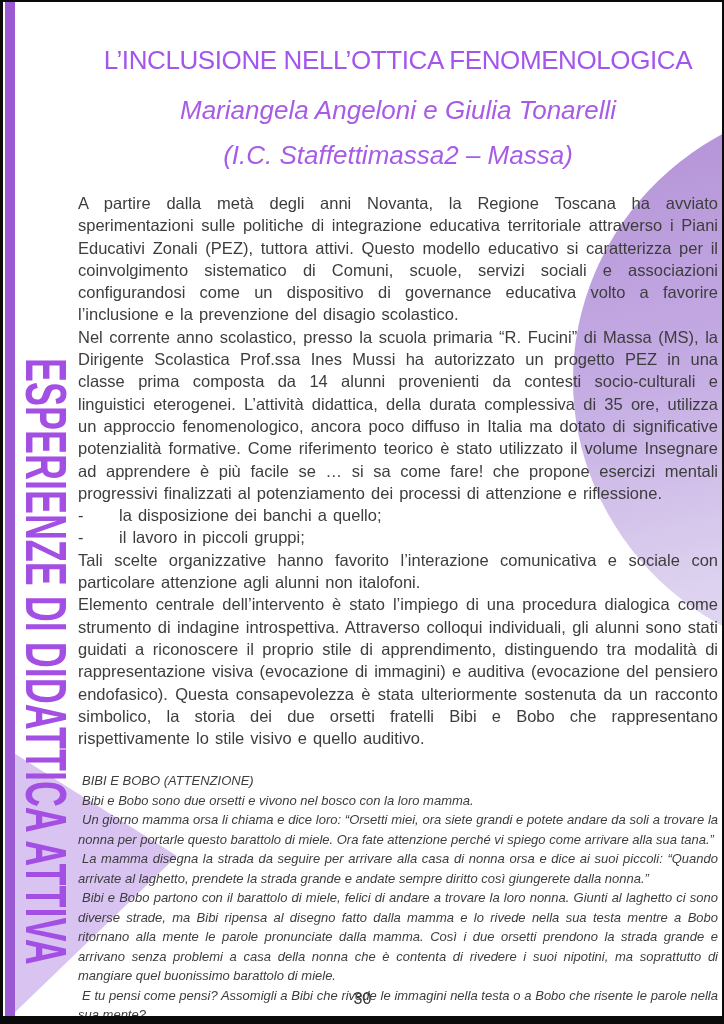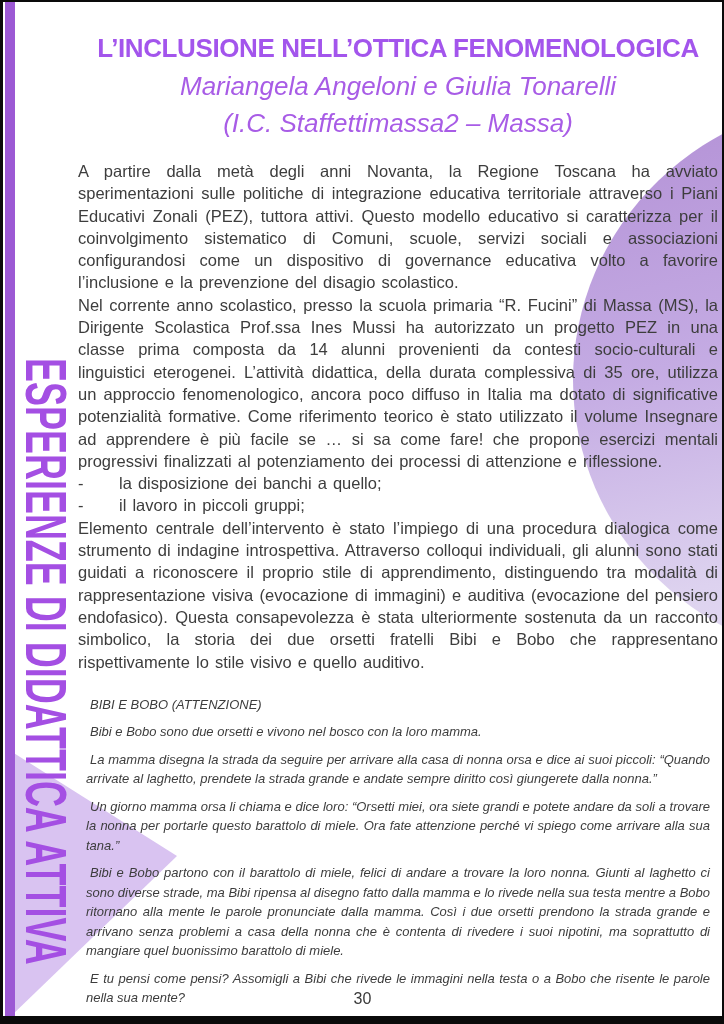--- a/index.html
+++ b/index.html
@@ -35,42 +35,42 @@
     position:absolute;left:14px;top:356px;z-index:4;
     writing-mode:vertical-rl;
     font-size:58px;font-weight:700;color:#a44fe3;
     letter-spacing:0px;white-space:nowrap;
     transform:scaleY(0.62);transform-origin:top left;
     line-height:1;
   }
   
   .content{position:absolute;left:75px;top:26px;width:640px;z-index:2;}
   .title{
-    text-align:center;color:#a355ec;font-weight:700;
-    font-size:26px;letter-spacing:-0.4px;line-height:40px;margin:0;
+    text-align:center;color:#a355ec;font-weight:400;
+    font-size:26px;letter-spacing:-0.4px;line-height:40px;margin:12px;
   }
   .subtitle{
     text-align:center;color:#a85ce6;font-style:italic;font-weight:400;
-    font-size:26px;line-height:37px;margin:0;
+    font-size:26px;line-height:37px;margin:8px;
   }
   .body-text{
     margin-top:18px;color:#3d3d3d;
     font-size:16.5px;line-height:22.3px;
     text-align:justify;word-spacing:1.5px;
   }
   .body-text p{margin:0;}
   .list-row{display:flex;}
   .list-dash{width:41px;flex:0 0 41px;}
   .story{
     margin-top:22px;color:#3d3d3d;
     font-size:13px;line-height:19.5px;
     text-align:justify;
   }
   .story-heading{margin:0;font-style:normal;}
-  .story p{margin:8px;font-style:italic;text-indent:4px;}
+  .story p{margin:0;font-style:italic;text-indent:4px;}
   .attribution{
     font-style:italic;text-align:right;margin-top:-19.5px;text-indent:0;
   }
   .page-number{
     position:absolute;left:0;right:0;bottom:8px;z-index:2;
     text-align:center;font-size:16px;color:#3a3a3a;
   }
 </style>
 </head>
 <body>
@@ -93,28 +93,29 @@
       <p>A partire dalla metà degli anni Novanta, la Regione Toscana ha avviato sperimentazioni sulle politiche di integrazione educativa territoriale attraverso i Piani Educativi Zonali (PEZ), tuttora attivi. Questo modello educativo si caratterizza per il coinvolgimento sistematico di Comuni, scuole, servizi sociali e associazioni configurandosi come un dispositivo di governance educativa volto a favorire l’inclusione e la prevenzione del disagio scolastico.</p>
       <p>Nel corrente anno scolastico, presso la scuola primaria “R. Fucini” di Massa (MS), la Dirigente Scolastica Prof.ssa Ines Mussi ha autorizzato un progetto PEZ in una classe prima composta da 14 alunni provenienti da contesti socio-culturali e linguistici eterogenei. L’attività didattica, della durata complessiva di 35 ore, utilizza un approccio fenomenologico, ancora poco diffuso in Italia ma dotato di significative potenzialità formative. Come riferimento teorico è stato utilizzato il volume Insegnare ad apprendere è più facile se … si sa come fare! che propone esercizi mentali progressivi finalizzati al potenziamento dei processi di attenzione e riflessione.</p>
       <div class="list-row">
         <span class="list-dash">-</span>
         <span>la disposizione dei banchi a quello;</span>
       </div>
       <div class="list-row">
         <span class="list-dash">-</span>
         <span>il lavoro in piccoli gruppi;</span>
       </div>
+      <p>Tali scelte organizzative hanno favorito l’interazione comunicativa e sociale con particolare attenzione agli alunni non italofoni.</p>
       <p>Elemento centrale dell’intervento è stato l’impiego di una procedura dialogica come strumento di indagine introspettiva. Attraverso colloqui individuali, gli alunni sono stati guidati a riconoscere il proprio stile di apprendimento, distinguendo tra modalità di rappresentazione visiva (evocazione di immagini) e auditiva (evocazione del pensiero endofasico). Questa consapevolezza è stata ulteriormente sostenuta da un racconto simbolico, la storia dei due orsetti fratelli Bibi e Bobo che rappresentano rispettivamente lo stile visivo e quello auditivo.</p>
     </div>
 
     <div class="story">
       <p class="story-heading">BIBI E BOBO (ATTENZIONE)</p>
       <p>Bibi e Bobo sono due orsetti e vivono nel bosco con la loro mamma.</p>
+      <p>Un giorno mamma orsa li chiama e dice loro: “Orsetti miei, ora siete grandi e potete andare da soli a trovare la nonna per portarle questo barattolo di miele. Ora fate attenzione perché vi spiego come arrivare alla sua tana.”</p>
       <p>La mamma disegna la strada da seguire per arrivare alla casa di nonna orsa e dice ai suoi piccoli: “Quando arrivate al laghetto, prendete la strada grande e andate sempre diritto così giungerete dalla nonna.”</p>
-      <p>Un giorno mamma orsa li chiama e dice loro: “Orsetti miei, ora siete grandi e potete andare da soli a trovare la nonna per portarle questo barattolo di miele. Ora fate attenzione perché vi spiego come arrivare alla sua tana.”</p>
       <p>Bibi e Bobo partono con il barattolo di miele, felici di andare a trovare la loro nonna. Giunti al laghetto ci sono diverse strade, ma Bibi ripensa al disegno fatto dalla mamma e lo rivede nella sua testa mentre a Bobo ritornano alla mente le parole pronunciate dalla mamma. Così i due orsetti prendono la strada grande e arrivano senza problemi a casa della nonna che è contenta di rivedere i suoi nipotini, ma soprattutto di mangiare quel buonissimo barattolo di miele.</p>
       <p>E tu pensi come pensi? Assomigli a Bibi che rivede le immagini nella testa o a Bobo che risente le parole nella sua mente?</p>
       <p class="attribution">(Pietro Sacchelli)</p>
     </div>
 
   </div>
 
   <div class="page-number">30</div>
 
 </div>

